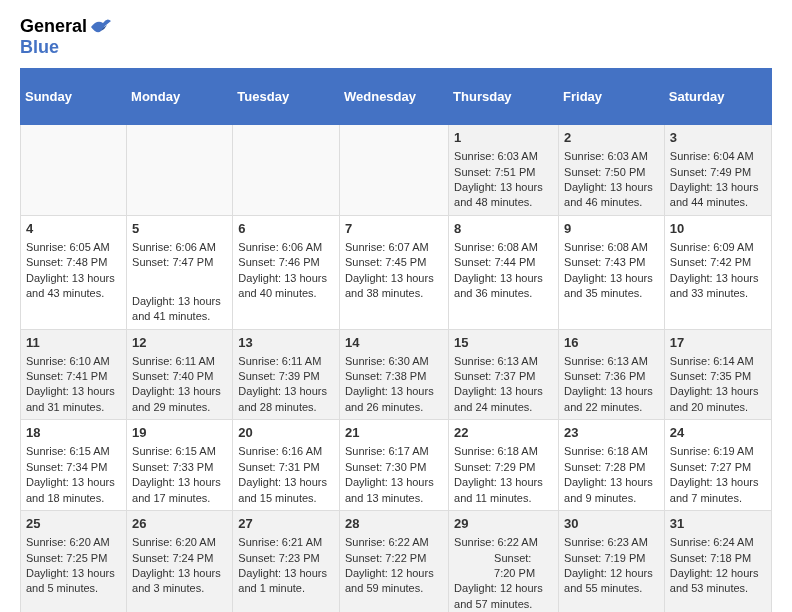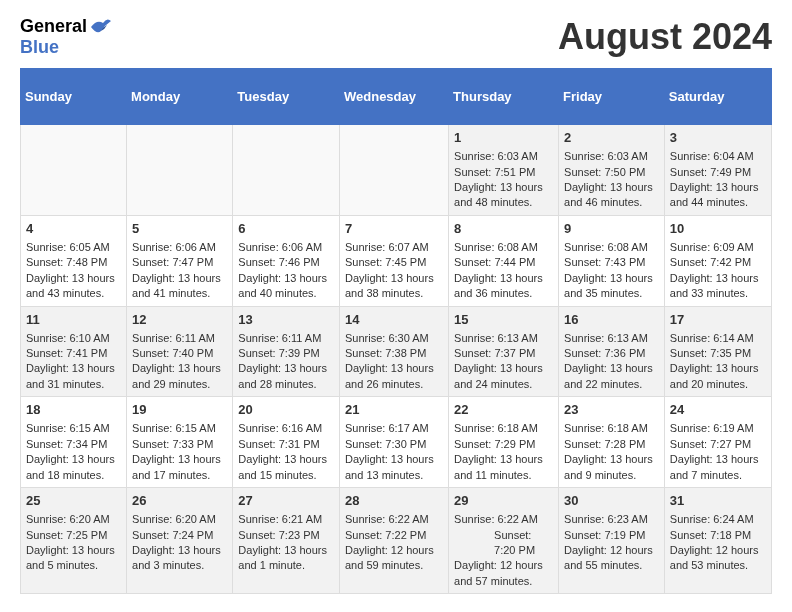--- a/index.html
+++ b/index.html
@@ -103,21 +103,20 @@
     <div class="logo-text">
       <span class="logo-general">General</span>
       <svg class="logo-bird" viewBox="0 0 24 20">
         <path d="M2 10 Q8 2 14 6 Q18 0 22 4 Q16 8 12 14 Q8 18 2 10Z" fill="#4472c4"></path>
         <path d="M12 14 Q14 10 18 8 Q16 12 12 14Z" fill="#2a5298"></path>
       </svg>
     </div>
     <span class="logo-blue">Blue</span>
   </div>
   <div class="title-section">
-    <div class="main-title">August 2024</div>
   </div>
 </div>
 
 <table>
   <thead>
     <tr>
     <th>Sunday</th>
         <th>Monday</th>
         <th>Tuesday</th>
         <th>Wednesday</th>
@@ -155,21 +154,21 @@
         <td>
           <span class="day-number">4</span>
           <span style="display: block;">Sunrise: 6:05 AM</span>
           <span style="display: block;">Sunset: 7:48 PM</span>
           <span style="display: block;">Daylight: 13 hours and 43 minutes.</span>
         </td>
         <td>
           <span class="day-number">5</span>
           <span style="display: block;">Sunrise: 6:06 AM</span>
           <span style="display: block;">Sunset: 7:47 PM</span>
-          <span style="display: block;">Daylight: 13 hours and 41 minutes.</span>
+          <span style="display: block; margin-top: 23px;">Daylight: 13 hours and 41 minutes.</span>
         </td>
         <td>
           <span class="day-number">6</span>
           <span style="display: block;">Sunrise: 6:06 AM</span>
           <span style="display: block;">Sunset: 7:46 PM</span>
           <span style="display: block;">Daylight: 13 hours and 40 minutes.</span>
         </td>
         <td>
           <span class="day-number">7</span>
           <span style="display: block;">Sunrise: 6:07 AM</span>

